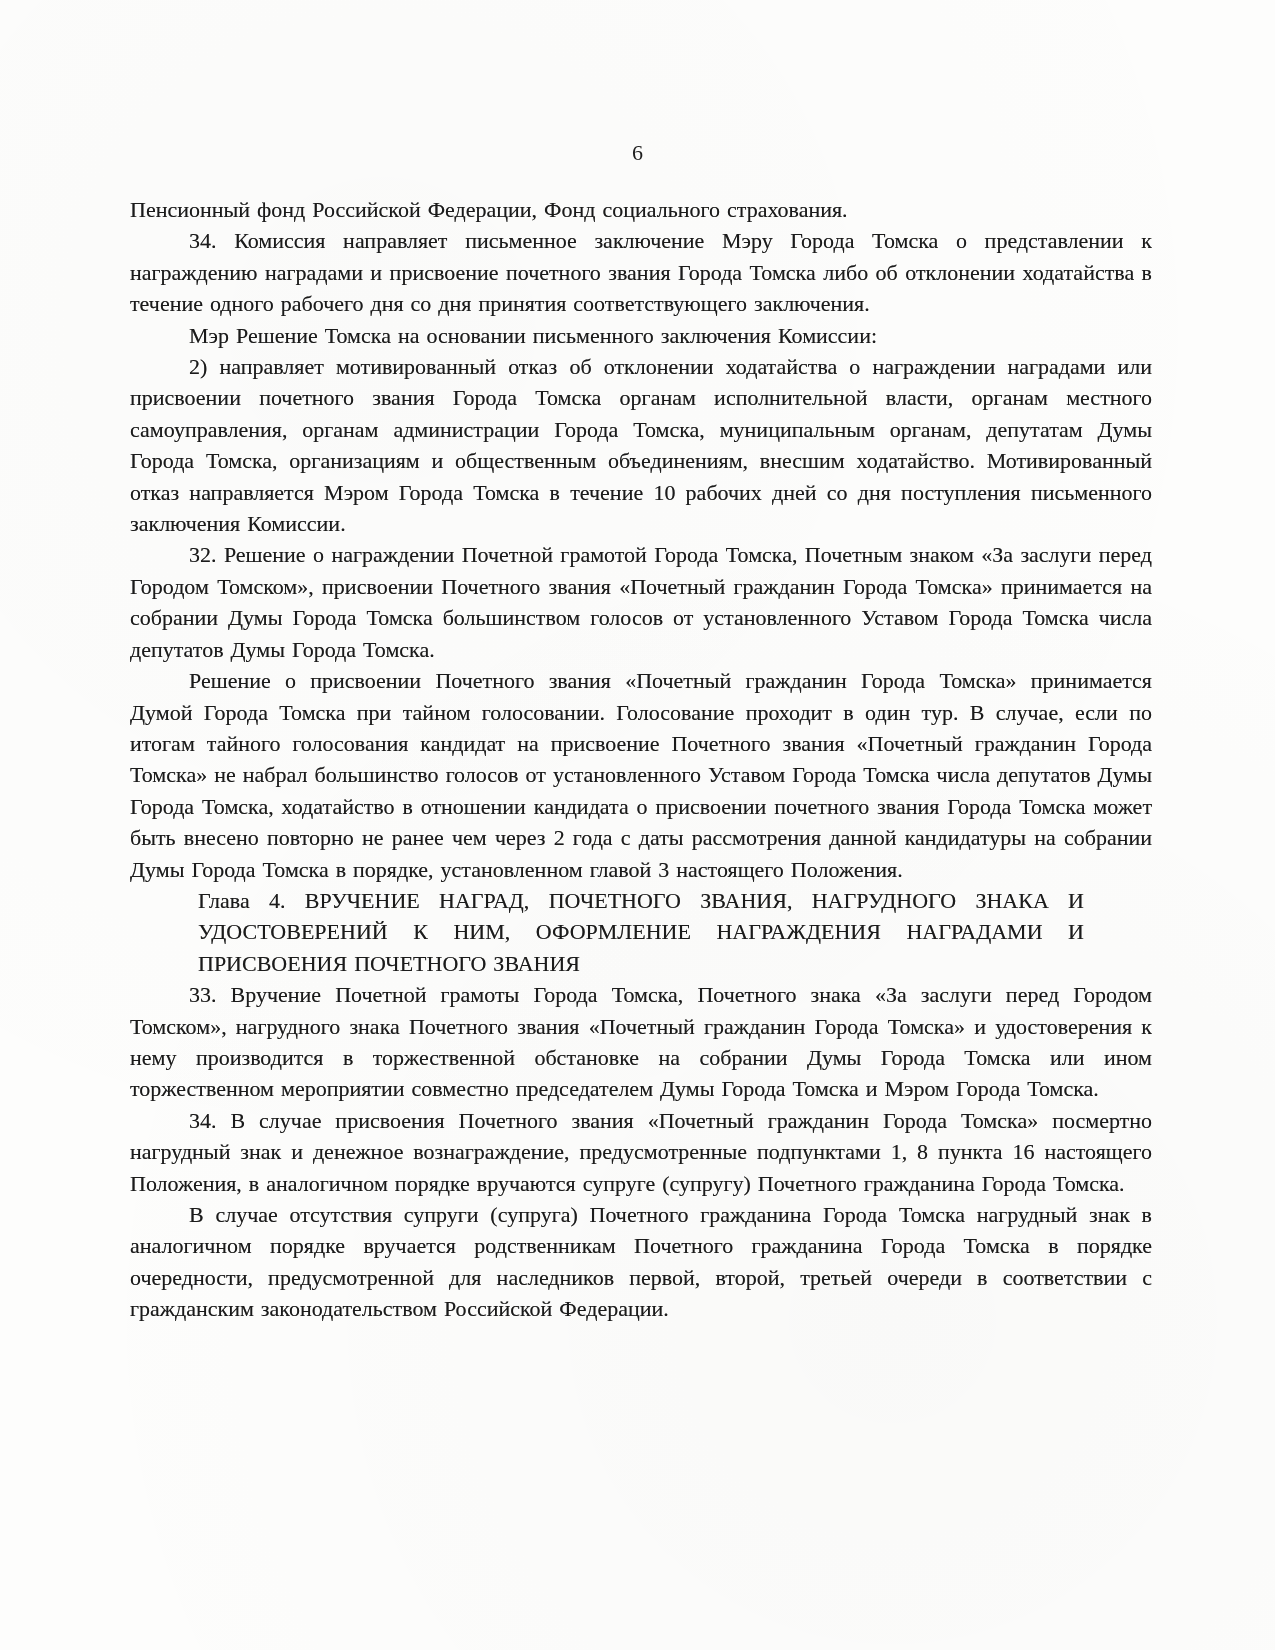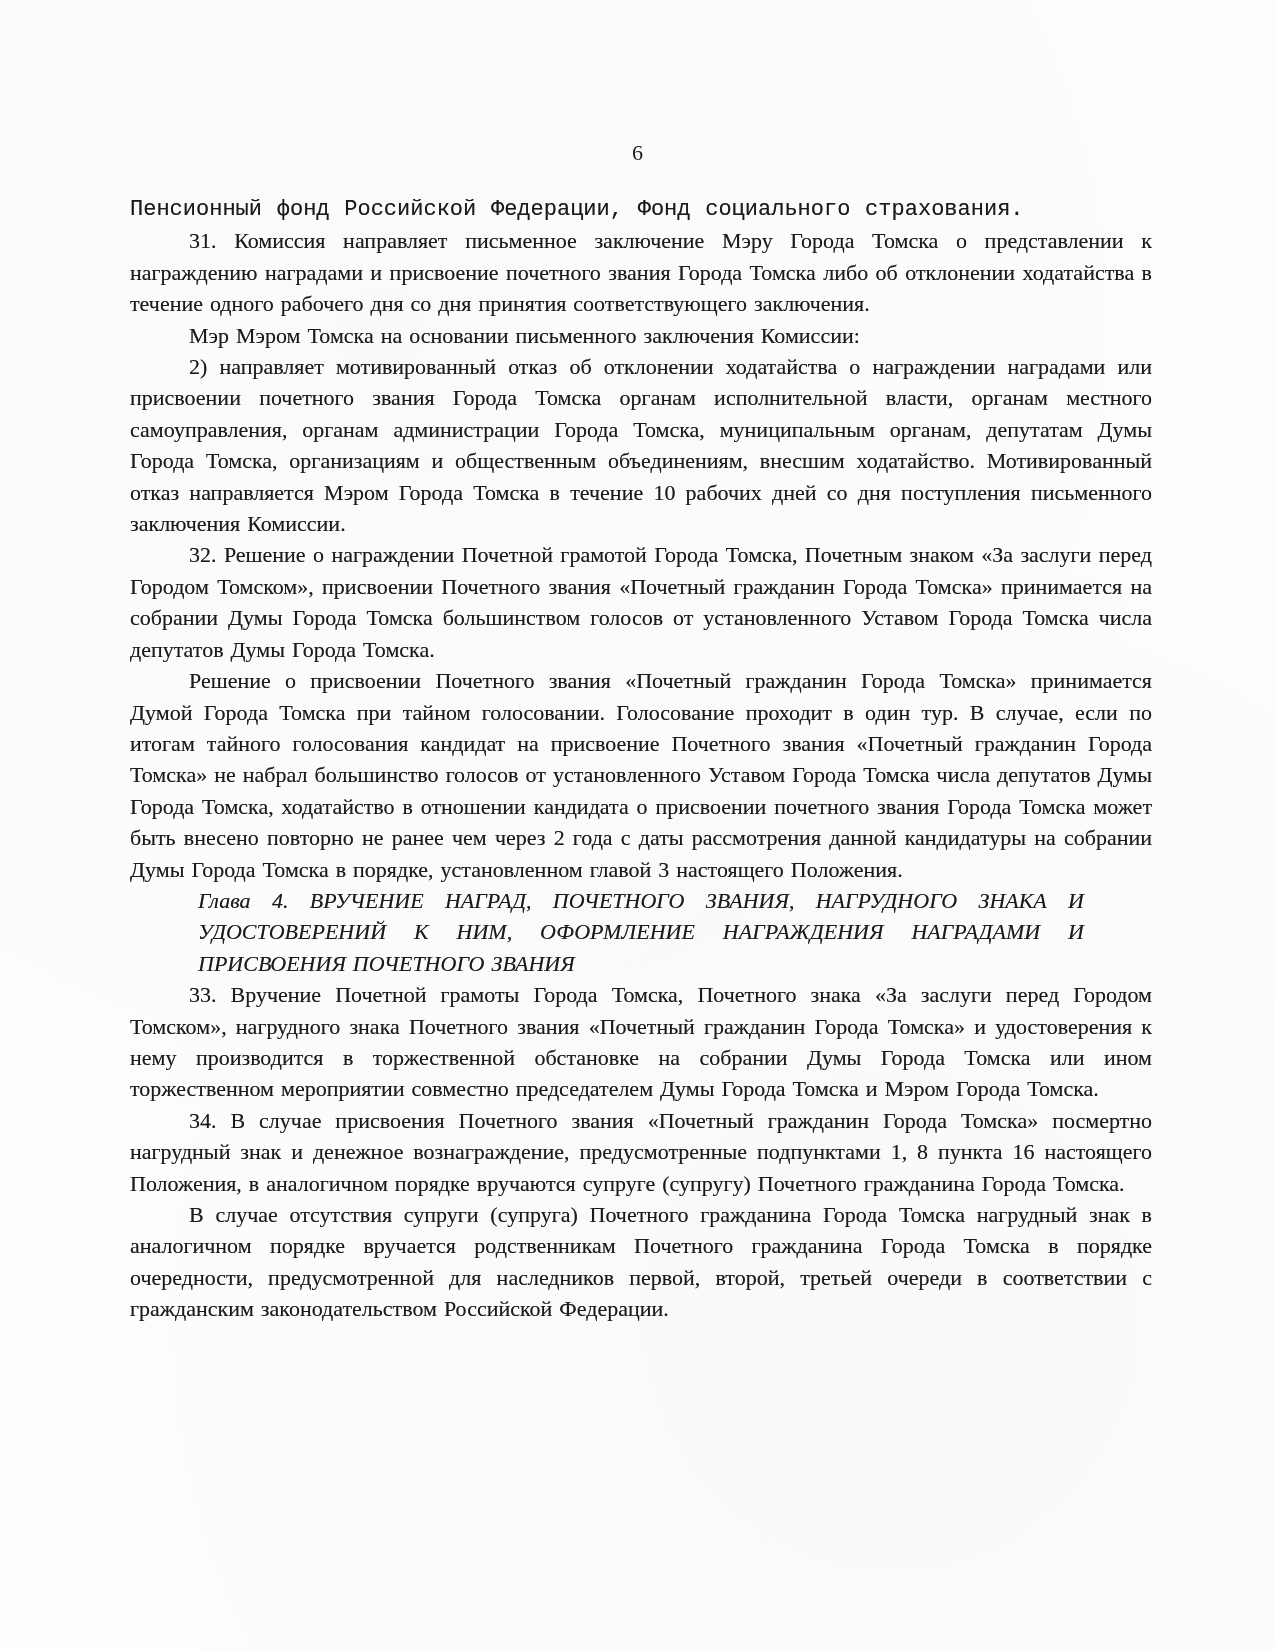--- a/index.html
+++ b/index.html
@@ -44,48 +44,46 @@
     margin: 0;
     font-size: 22px;
     line-height: 31.4px;
     text-align: justify;
     text-indent: 59px;
     word-spacing: 1.5px;
     text-shadow: 0 0 0.6px rgba(20,20,20,0.5);
   }
   .text-block p.flush {
     text-indent: 0;
-    font-family: Liberation Mono, monospace;
   }
   .chapter-heading {
     margin: 41px 0 33px 0;
     padding: 0 68px;
     font-size: 22px;
     line-height: 31.8px;
     text-align: center;
     text-indent: 0 !important;
     word-spacing: 1px;
     text-shadow: 0 0 0.6px rgba(20,20,20,0.5);
-    font-style: italic;
   }
 </style>
 </head>
 <body>
 
 <div class="page">
 
   <div class="page-number">6</div>
 
   <div class="text-block">
 
     <p class="flush">Пенсионный фонд Российской Федерации, Фонд социального страхования.</p>
 
-    <p>31. Комиссия направляет письменное заключение Мэру Города Томска о представлении к награждению наградами и присвоение почетного звания Города Томска либо об отклонении ходатайства в течение одного рабочего дня со дня принятия соответствующего заключения.</p>
+    <p>34. Комиссия направляет письменное заключение Мэру Города Томска о представлении к награждению наградами и присвоение почетного звания Города Томска либо об отклонении ходатайства в течение одного рабочего дня со дня принятия соответствующего заключения.</p>
 
-    <p>Мэр Мэром Томска на основании письменного заключения Комиссии:</p>
+    <p>Мэр Решение Томска на основании письменного заключения Комиссии:</p>
 
 
     <p>2) направляет мотивированный отказ об отклонении ходатайства о награждении наградами или присвоении почетного звания Города Томска органам исполнительной власти, органам местного самоуправления, органам администрации Города Томска, муниципальным органам, депутатам Думы Города Томска, организациям и общественным объединениям, внесшим ходатайство. Мотивированный отказ направляется Мэром Города Томска в течение 10 рабочих дней со дня поступления письменного заключения Комиссии.</p>
 
     <p>32. Решение о награждении Почетной грамотой Города Томска, Почетным знаком «За заслуги перед Городом Томском», присвоении Почетного звания «Почетный гражданин Города Томска» принимается на собрании Думы Города Томска большинством голосов от установленного Уставом Города Томска числа депутатов Думы Города Томска.</p>
 
     <p>Решение о присвоении Почетного звания «Почетный гражданин Города Томска» принимается Думой Города Томска при тайном голосовании. Голосование проходит в один тур. В случае, если по итогам тайного голосования кандидат на присвоение Почетного звания «Почетный гражданин Города Томска» не набрал большинство голосов от установленного Уставом Города Томска числа депутатов Думы Города Томска, ходатайство в отношении кандидата о присвоении почетного звания Города Томска может быть внесено повторно не ранее чем через 2 года с даты рассмотрения данной кандидатуры на собрании Думы Города Томска в порядке, установленном главой 3 настоящего Положения.</p>
 
     <p class="chapter-heading">Глава 4. ВРУЧЕНИЕ НАГРАД, ПОЧЕТНОГО ЗВАНИЯ, НАГРУДНОГО ЗНАКА И УДОСТОВЕРЕНИЙ К НИМ, ОФОРМЛЕНИЕ НАГРАЖДЕНИЯ НАГРАДАМИ И ПРИСВОЕНИЯ ПОЧЕТНОГО ЗВАНИЯ</p>
 

